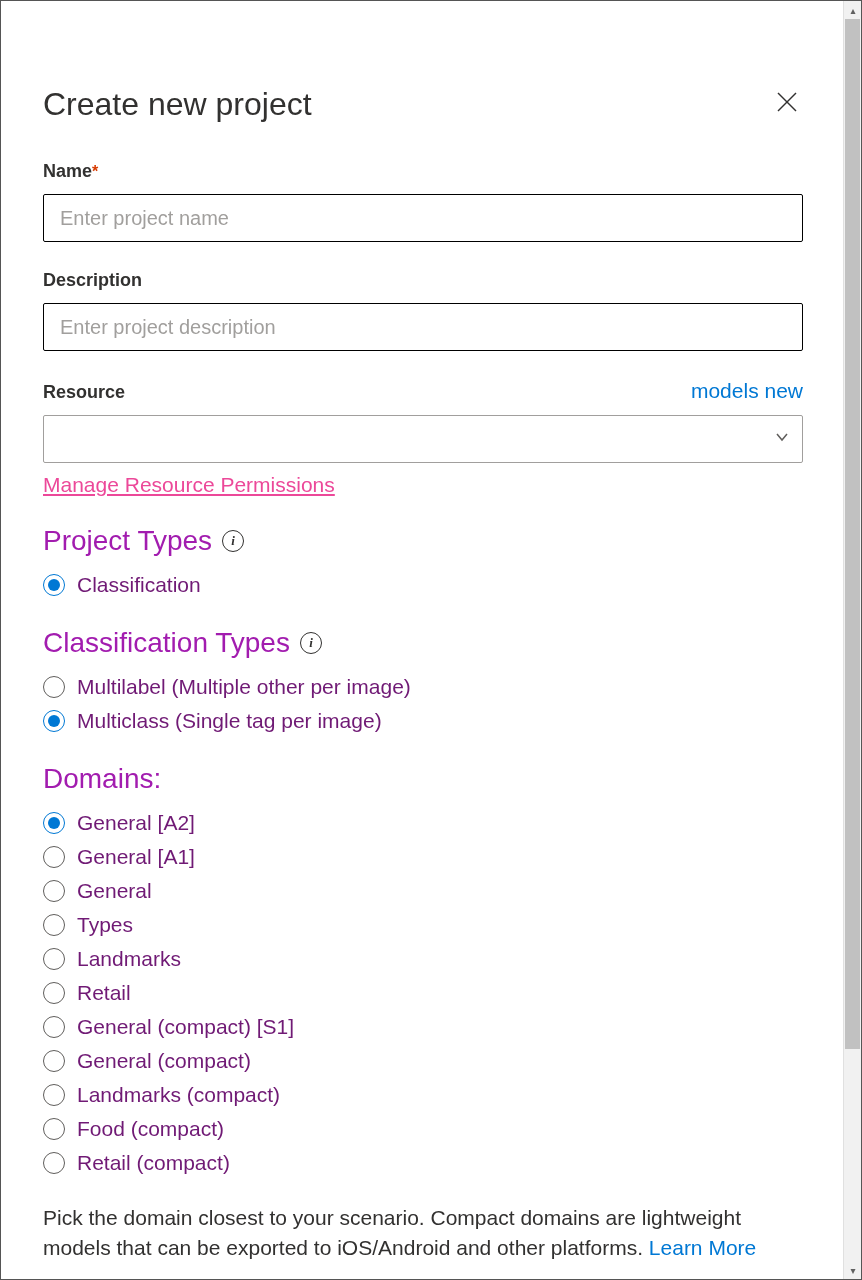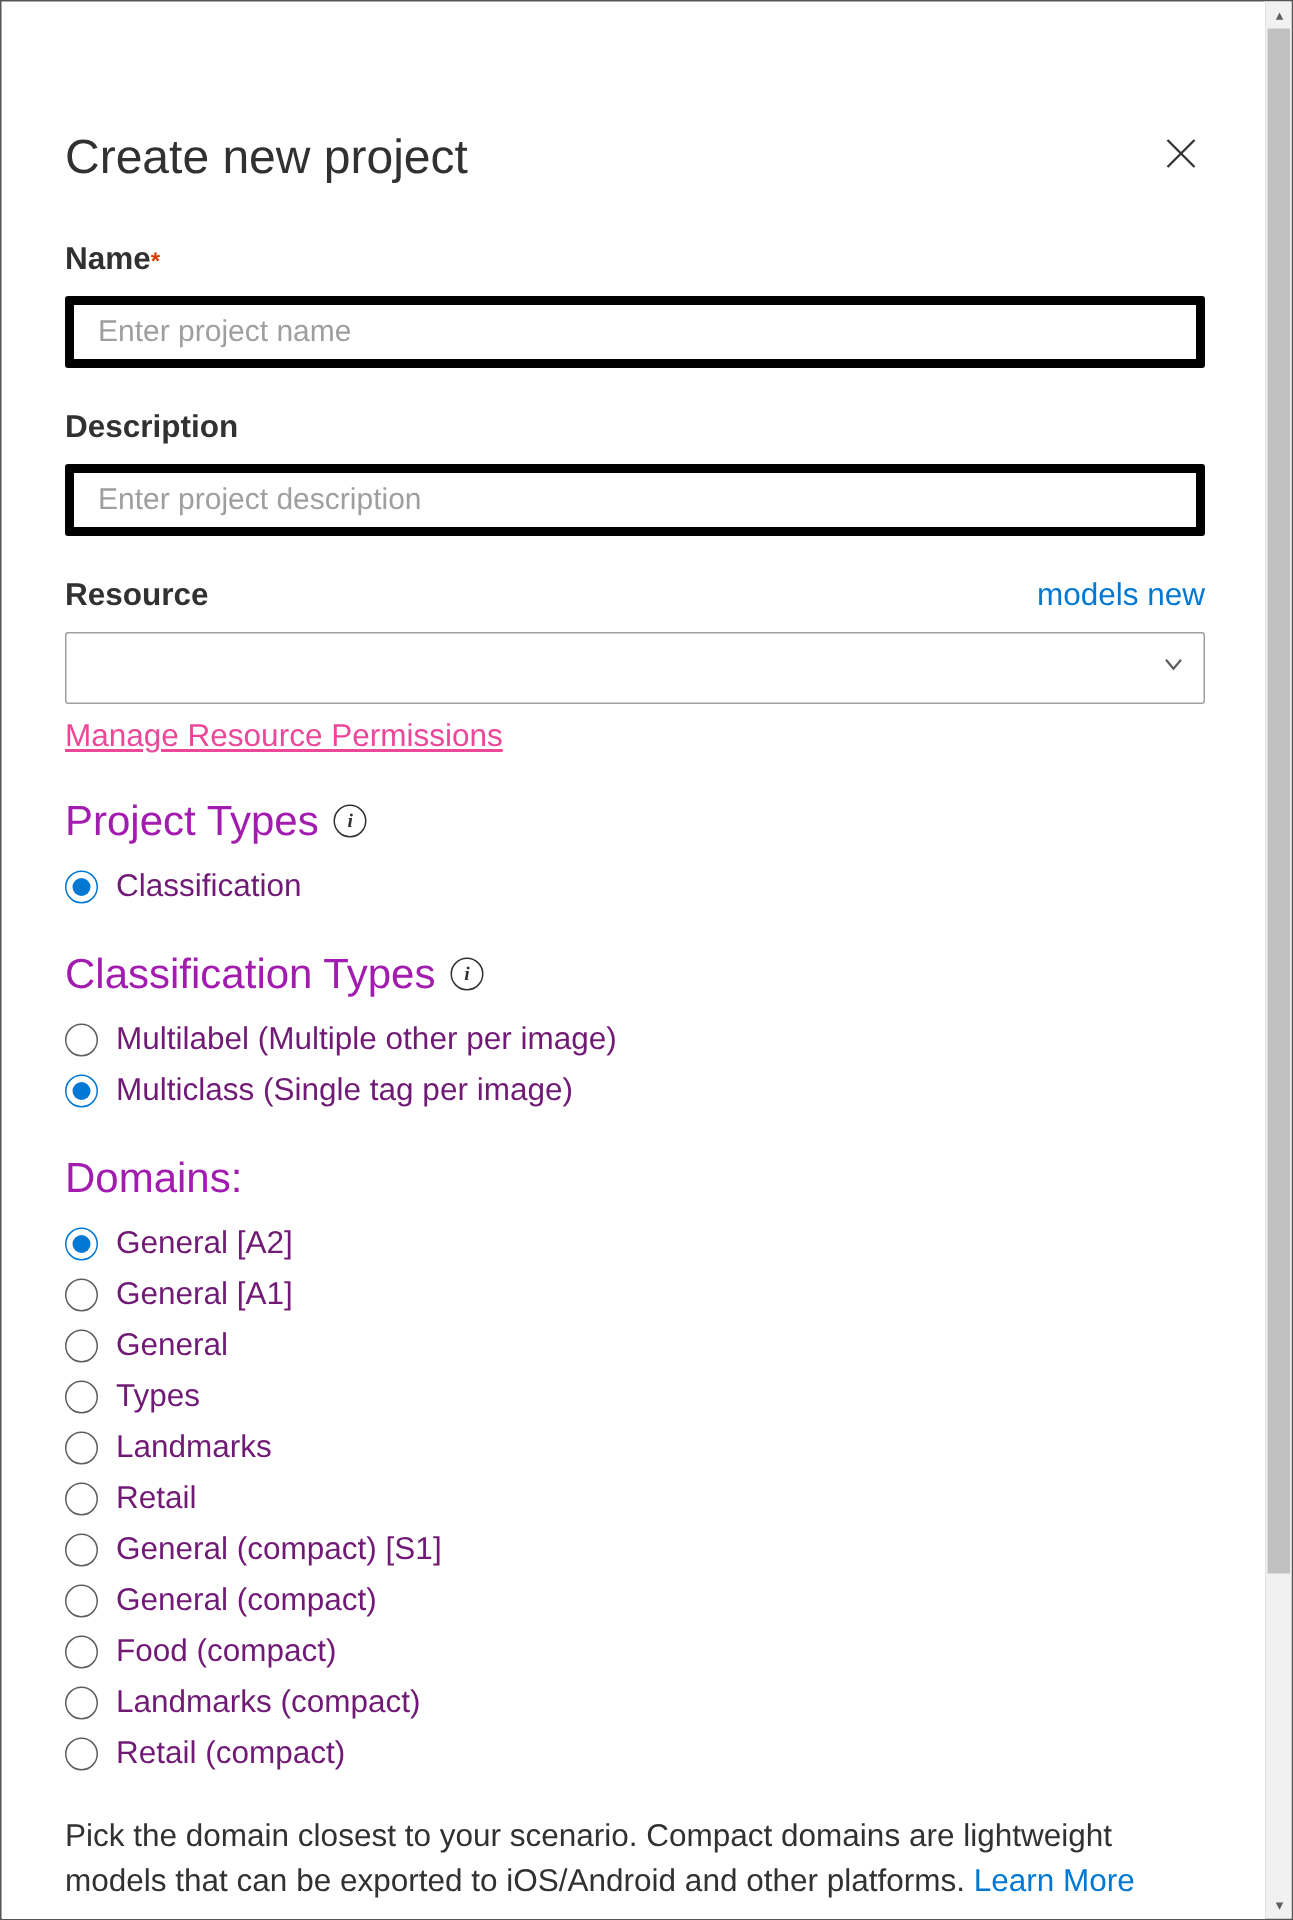--- a/index.html
+++ b/index.html
@@ -78,42 +78,42 @@
   .form-group {
     margin-bottom: 28px;
   }
   .label-row {
     display: flex;
     justify-content: space-between;
     align-items: baseline;
     margin-bottom: 12px;
   }
   .form-label {
-    font-size: 21px;
+    font-size: 18px;
     font-weight: 600;
     color: #323130;
   }
   .req-star { color: #d83b01; font-weight: 600; }
   .link-side {
     color: #0078d4;
     font-size: 21px;
     cursor: pointer;
   }
   .link-below {
     color: #ec4899;
     font-size: 21px;
     cursor: pointer;
     display: inline-block;
     margin-top: 10px;
     text-decoration: underline;
   }
   .text-input {
     width: 100%;
     height: 48px;
-    border: 6px solid #000000;
+    border: 1px solid #000000;
     border-radius: 2px;
     padding: 0 16px;
     font-size: 20px;
     color: #323130;
     font-family: inherit;
   }
   .text-input::placeholder { color: #a19f9d; }
   .select-wrap {
     position: relative;
     width: 100%;
@@ -336,25 +336,25 @@
           <div class="radio-row">
             <div class="radio-outer"></div>
             <span class="radio-label">General (compact) [S1]</span>
           </div>
           <div class="radio-row">
             <div class="radio-outer"></div>
             <span class="radio-label">General (compact)</span>
           </div>
           <div class="radio-row">
             <div class="radio-outer"></div>
+            <span class="radio-label">Landmarks (compact)</span>
+          </div>
+          <div class="radio-row">
+            <div class="radio-outer"></div>
             <span class="radio-label">Food (compact)</span>
-          </div>
-          <div class="radio-row">
-            <div class="radio-outer"></div>
-            <span class="radio-label">Landmarks (compact)</span>
           </div>
           <div class="radio-row">
             <div class="radio-outer"></div>
             <span class="radio-label">Retail (compact)</span>
           </div>
         </div>
 
       <p class="help-text">
         <span>Pick the domain closest to your scenario. Compact domains are lightweight models that can be exported to iOS/Android and other platforms. </span><span class="inline-link">Learn More</span>
       </p>

